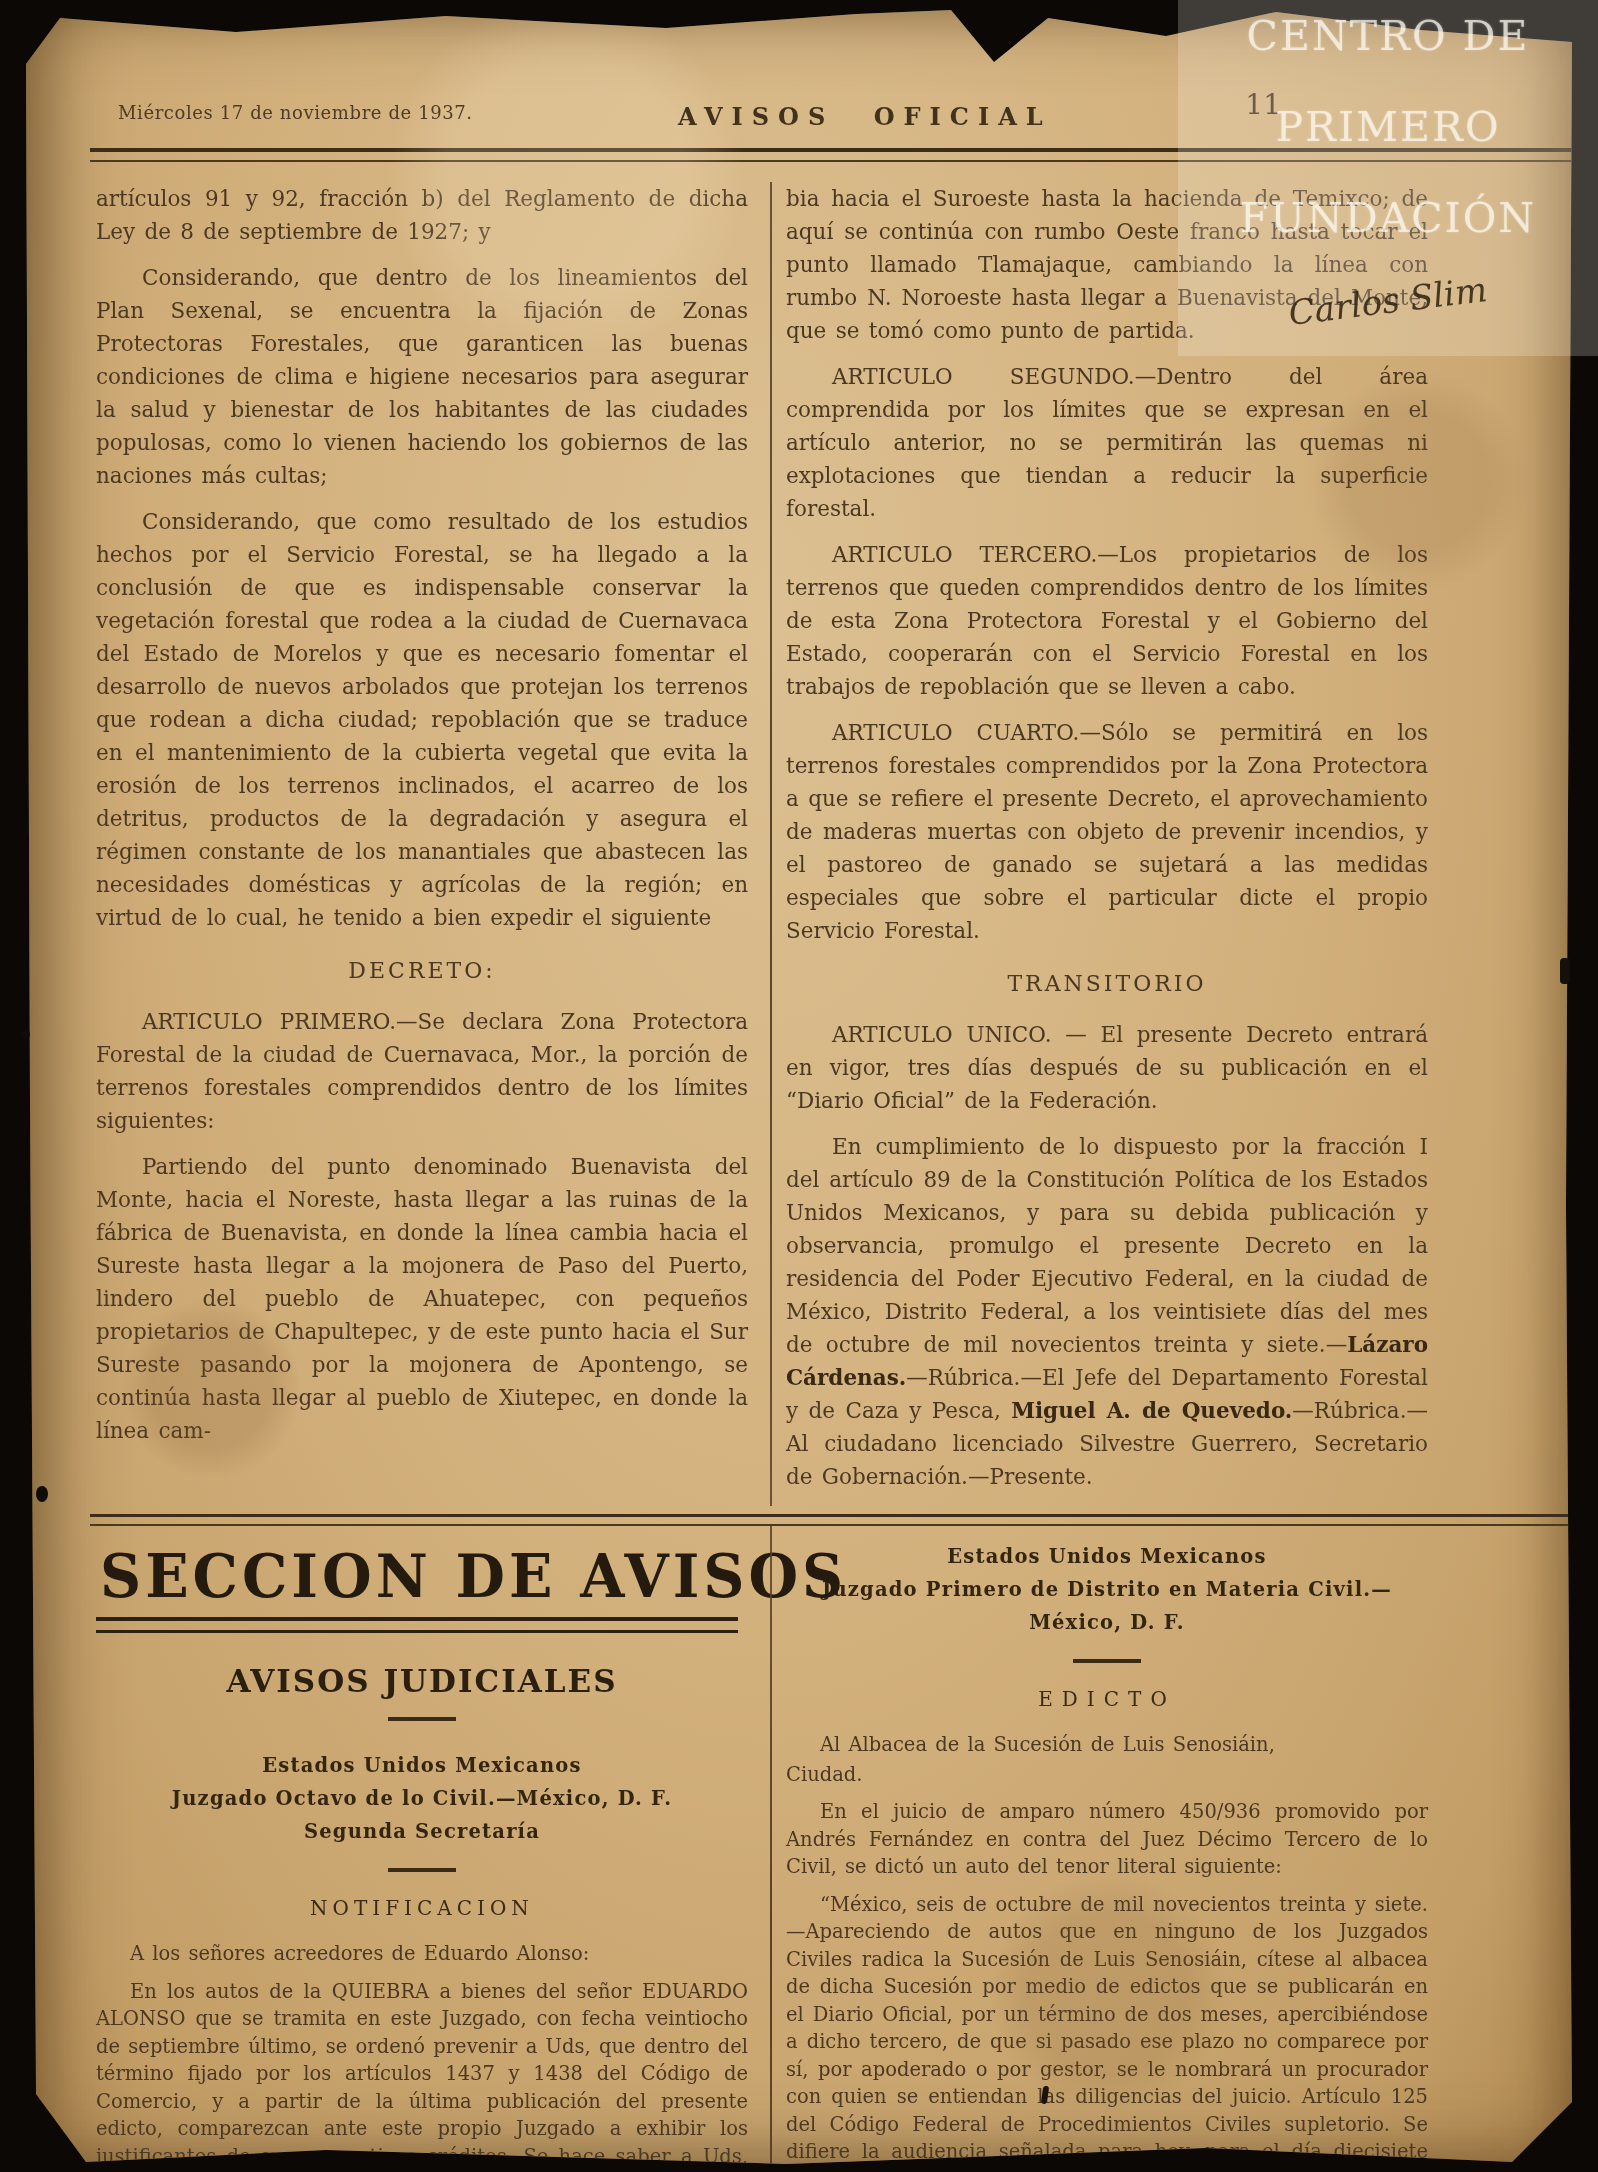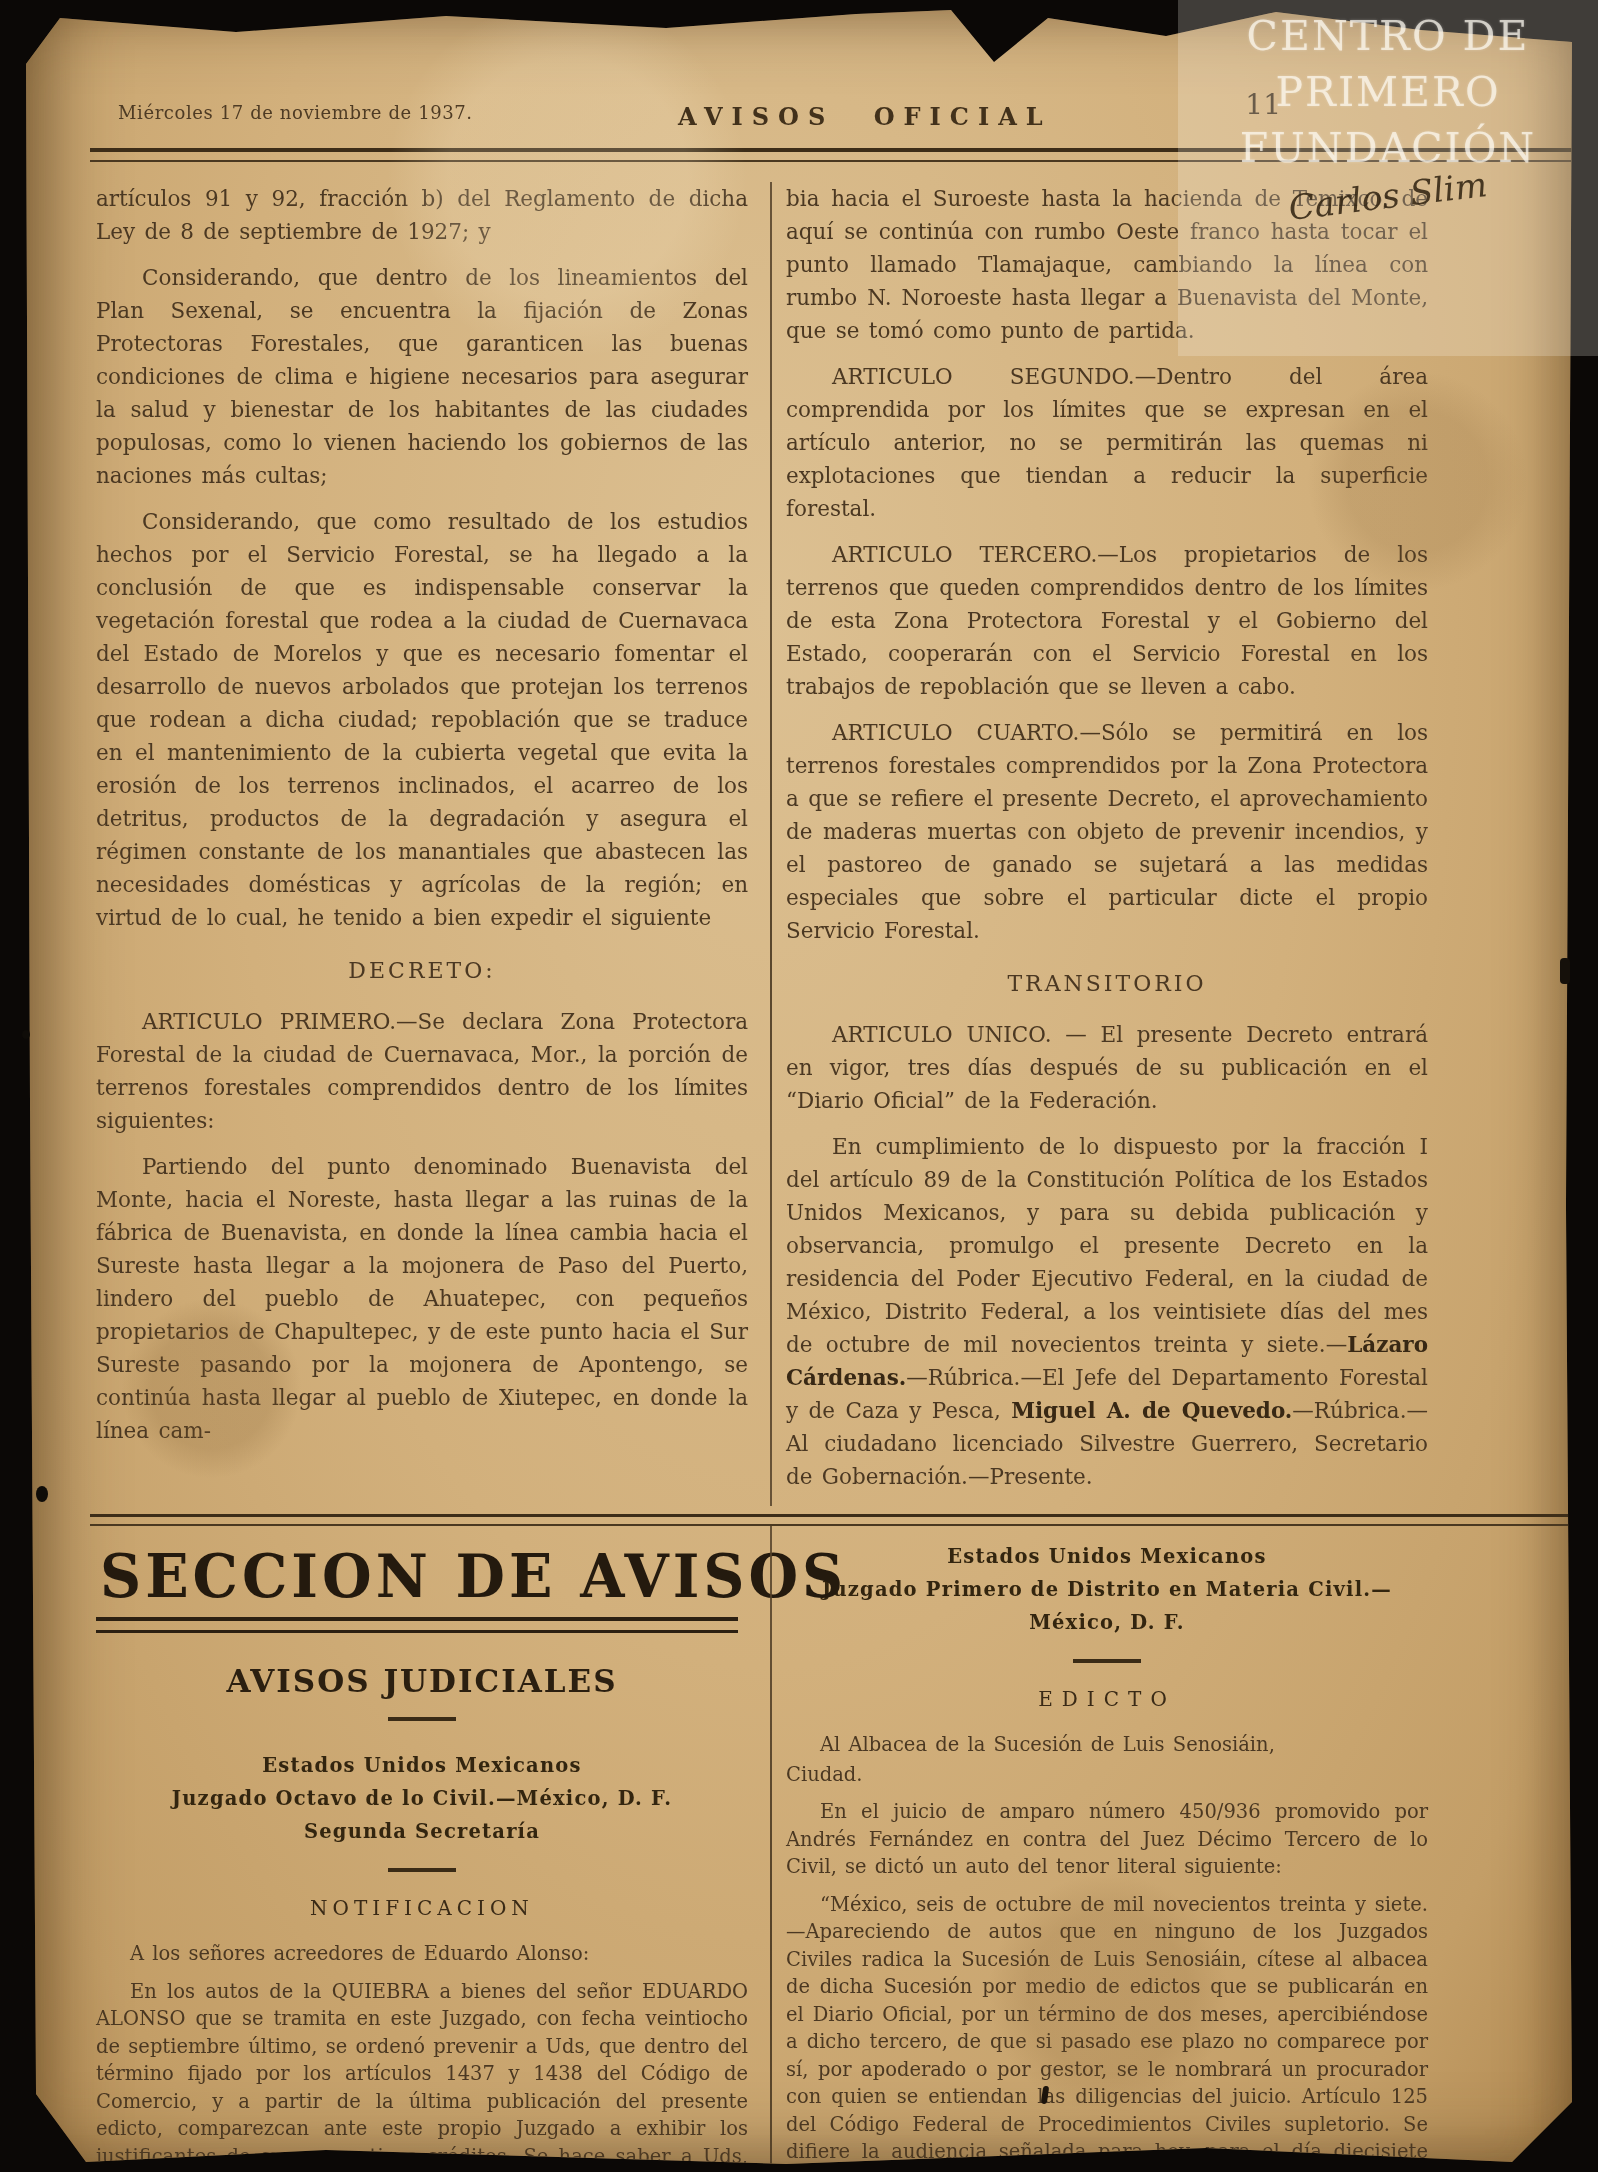--- a/index.html
+++ b/index.html
@@ -68,21 +68,21 @@
     letter-spacing:1.2px;color:#33250f;}
   .notif-heading{text-align:center;letter-spacing:5px;font-size:20px;margin:10px 0 20px;color:#3a2a16;}
   .edicto-heading{text-align:center;letter-spacing:9px;font-size:20px;margin:10px 0 20px;color:#3a2a16;}
   .avisos p{font-size:19.5px;line-height:27.5px;margin:0 0 10px;text-align:justify;
     text-indent:34px;word-spacing:2px;color:#4b3822;}
   .avisos p.nogap{margin-bottom:2px;}
   .avisos .cont-line{text-indent:0;}
   
   .watermark{position:absolute;left:1178px;top:0;width:420px;height:356px;z-index:6;
     background:rgba(255,250,240,.22);display:flex;flex-direction:column;align-items:center;
-    padding-top:8px;box-sizing:border-box;pointer-events:none;}
+    padding-top:8px;box-sizing:border-box;pointer-events:none;gap:35px;}
   .wm-line{font-size:41px;line-height:56px;letter-spacing:2px;color:rgba(252,248,238,.72);
     text-shadow:0 0 3px rgba(255,255,255,.28);white-space:nowrap;}
   .wm-signature{font-size:34px;font-style:italic;color:rgba(50,36,18,.88);
     transform:rotate(-7deg);margin-top:0px;white-space:nowrap;}
   
   .speck{position:absolute;background:#0f0c08;border-radius:50%;z-index:4;}
   .speck.s1{left:36px;top:1486px;width:12px;height:16px;}
   .speck.s2{left:22px;top:1030px;width:8px;height:9px;}
   .speck.s3{left:1042px;top:2086px;width:6px;height:18px;border-radius:3px;transform:rotate(8deg);background:#1c140c;}
   .speck.s4{left:1560px;top:958px;width:10px;height:26px;border-radius:4px;background:#15100a;}

